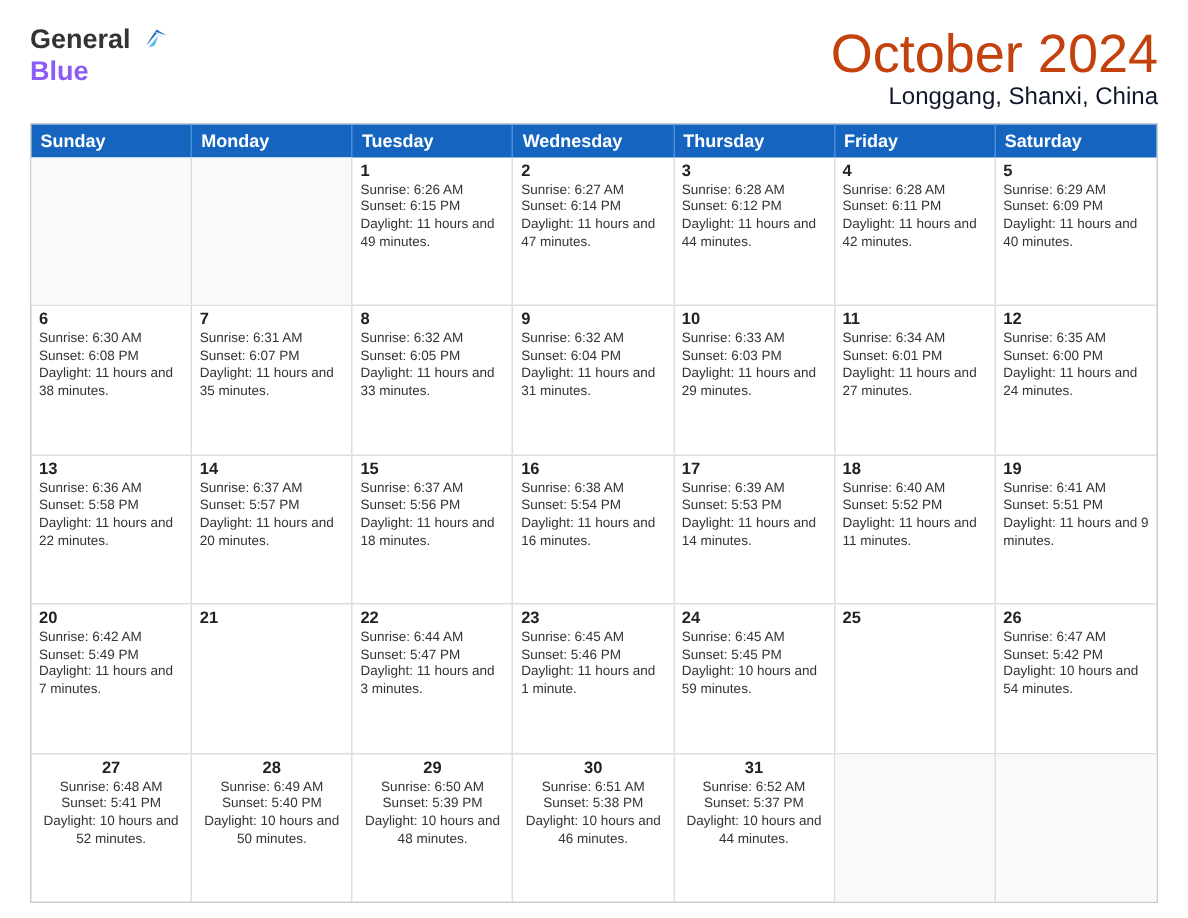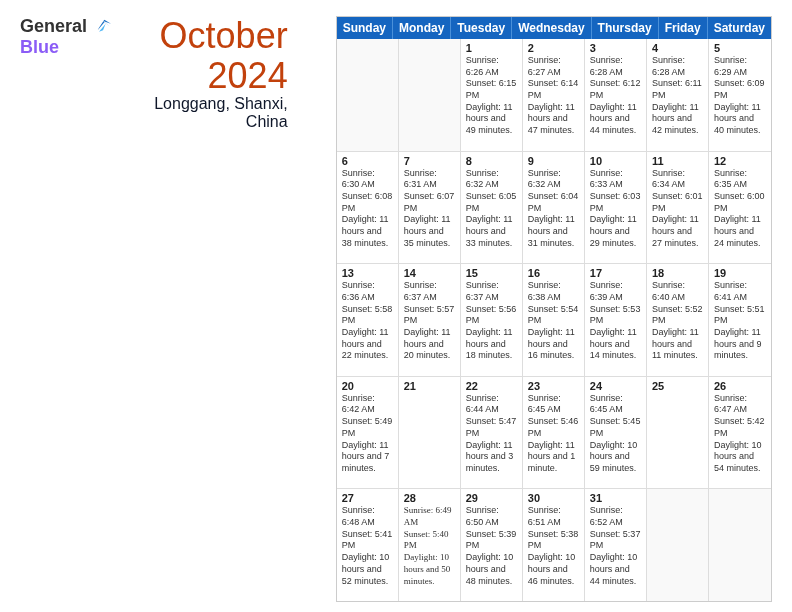--- a/index.html
+++ b/index.html
@@ -8,22 +8,21 @@
       background: #fff;
       width: 792px;
       height: 612px;
       overflow: hidden;
     }
     .page {
       width: 792px;
       height: 612px;
       padding: 16px 20px 10px 20px;
       display: flex;
-      flex-direction: row;
-      gap: 48px;
+      flex-direction: column;
     }
     .header {
       display: flex;
       justify-content: space-between;
       align-items: flex-start;
       margin-bottom: 8px;
     }
     .logo {
       display: flex;
       flex-direction: column;
@@ -91,20 +90,21 @@
       flex-direction: column;
     }
     .cal-row {
       display: grid;
       grid-template-columns: repeat(7, 1fr);
       flex: 1;
       border-bottom: 1px solid #ddd;
     }
     .cal-row:last-child {
       border-bottom: none;
+      text-align: center;
     }
     .cal-cell {
       border-right: 1px solid #ddd;
       padding: 3px 5px;
       font-size: 9.5px;
       color: #333;
       vertical-align: top;
       min-height: 0;
       overflow: hidden;
     }
@@ -321,21 +321,21 @@
         </div>
         <div class="cal-row">
           <div class="cal-cell">
             <span class="day-num">27</span>
             <div class="cell-text" style="white-space: pre-line;">Sunrise: 6:48 AM
 Sunset: 5:41 PM
 Daylight: 10 hours and 52 minutes.</div>
           </div>
           <div class="cal-cell">
             <span class="day-num">28</span>
-            <div class="cell-text" style="white-space: pre-line; font-family: Liberation Serif, serif;">Sunrise: 6:49 AM
+            <div class="cell-text" style="white-space: pre-line;">Sunrise: 6:49 AM
 Sunset: 5:40 PM
 Daylight: 10 hours and 50 minutes.</div>
           </div>
           <div class="cal-cell">
             <span class="day-num">29</span>
             <div class="cell-text" style="white-space: pre-line;">Sunrise: 6:50 AM
 Sunset: 5:39 PM
 Daylight: 10 hours and 48 minutes.</div>
           </div>
           <div class="cal-cell">

